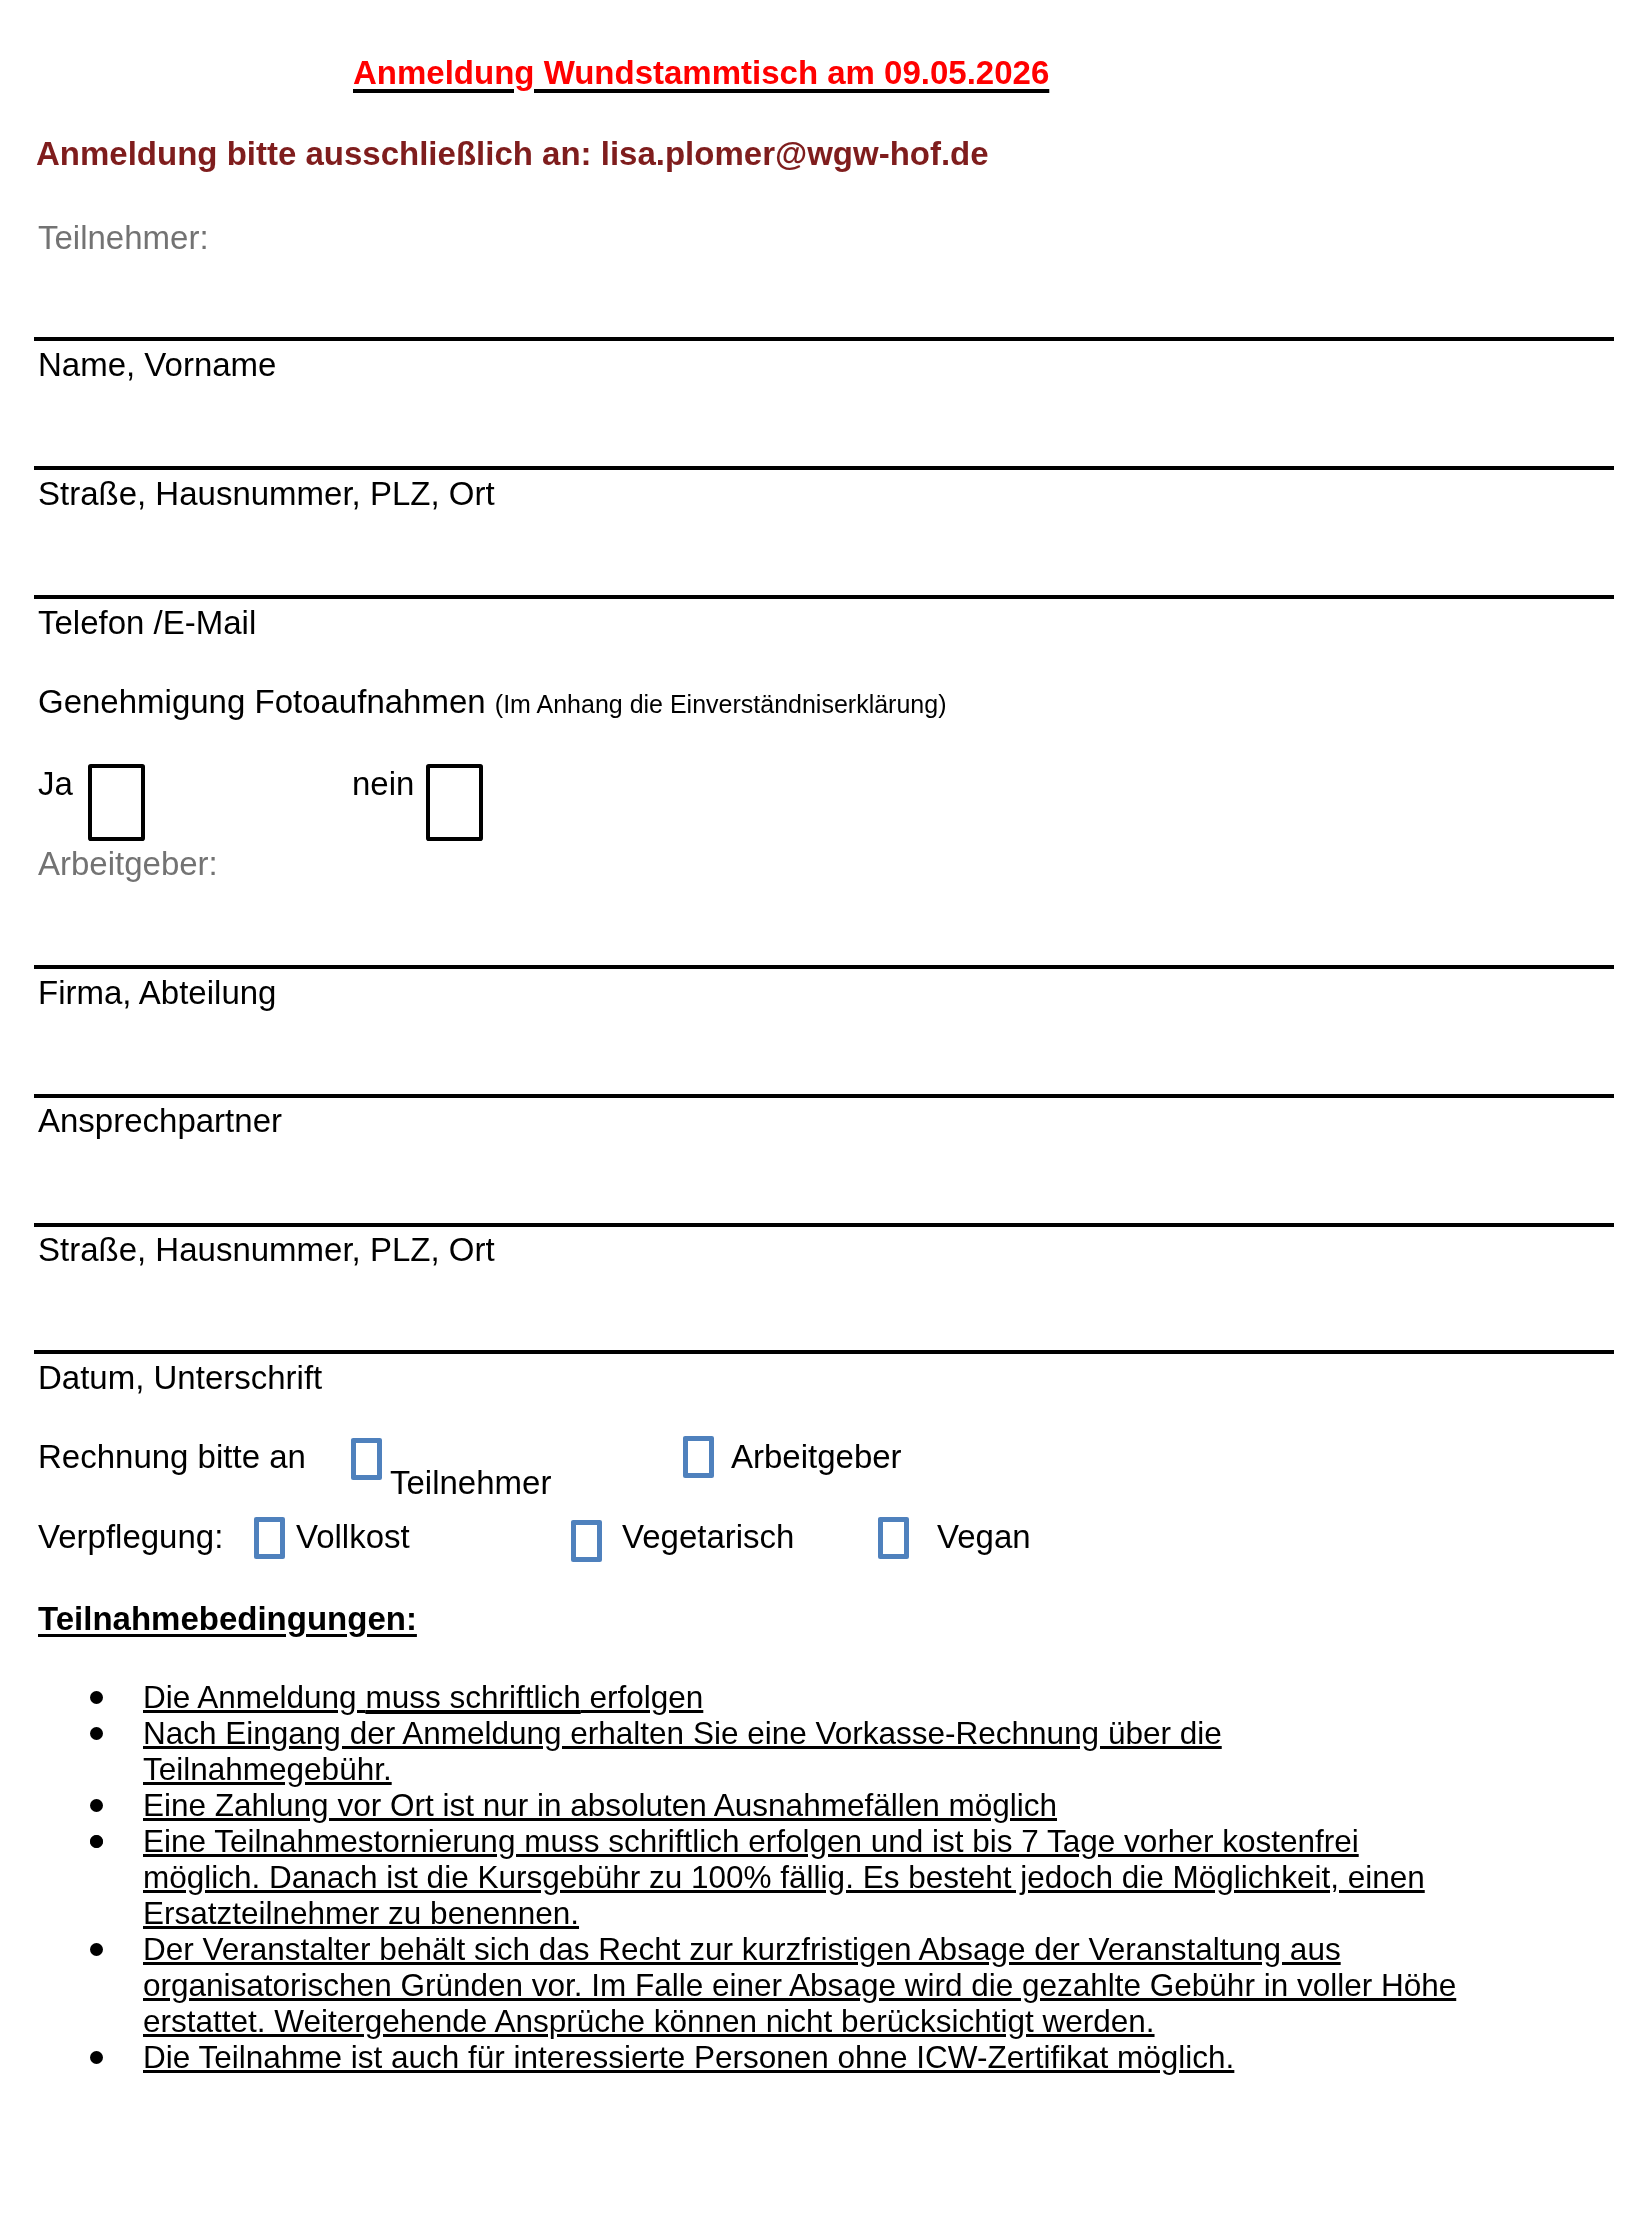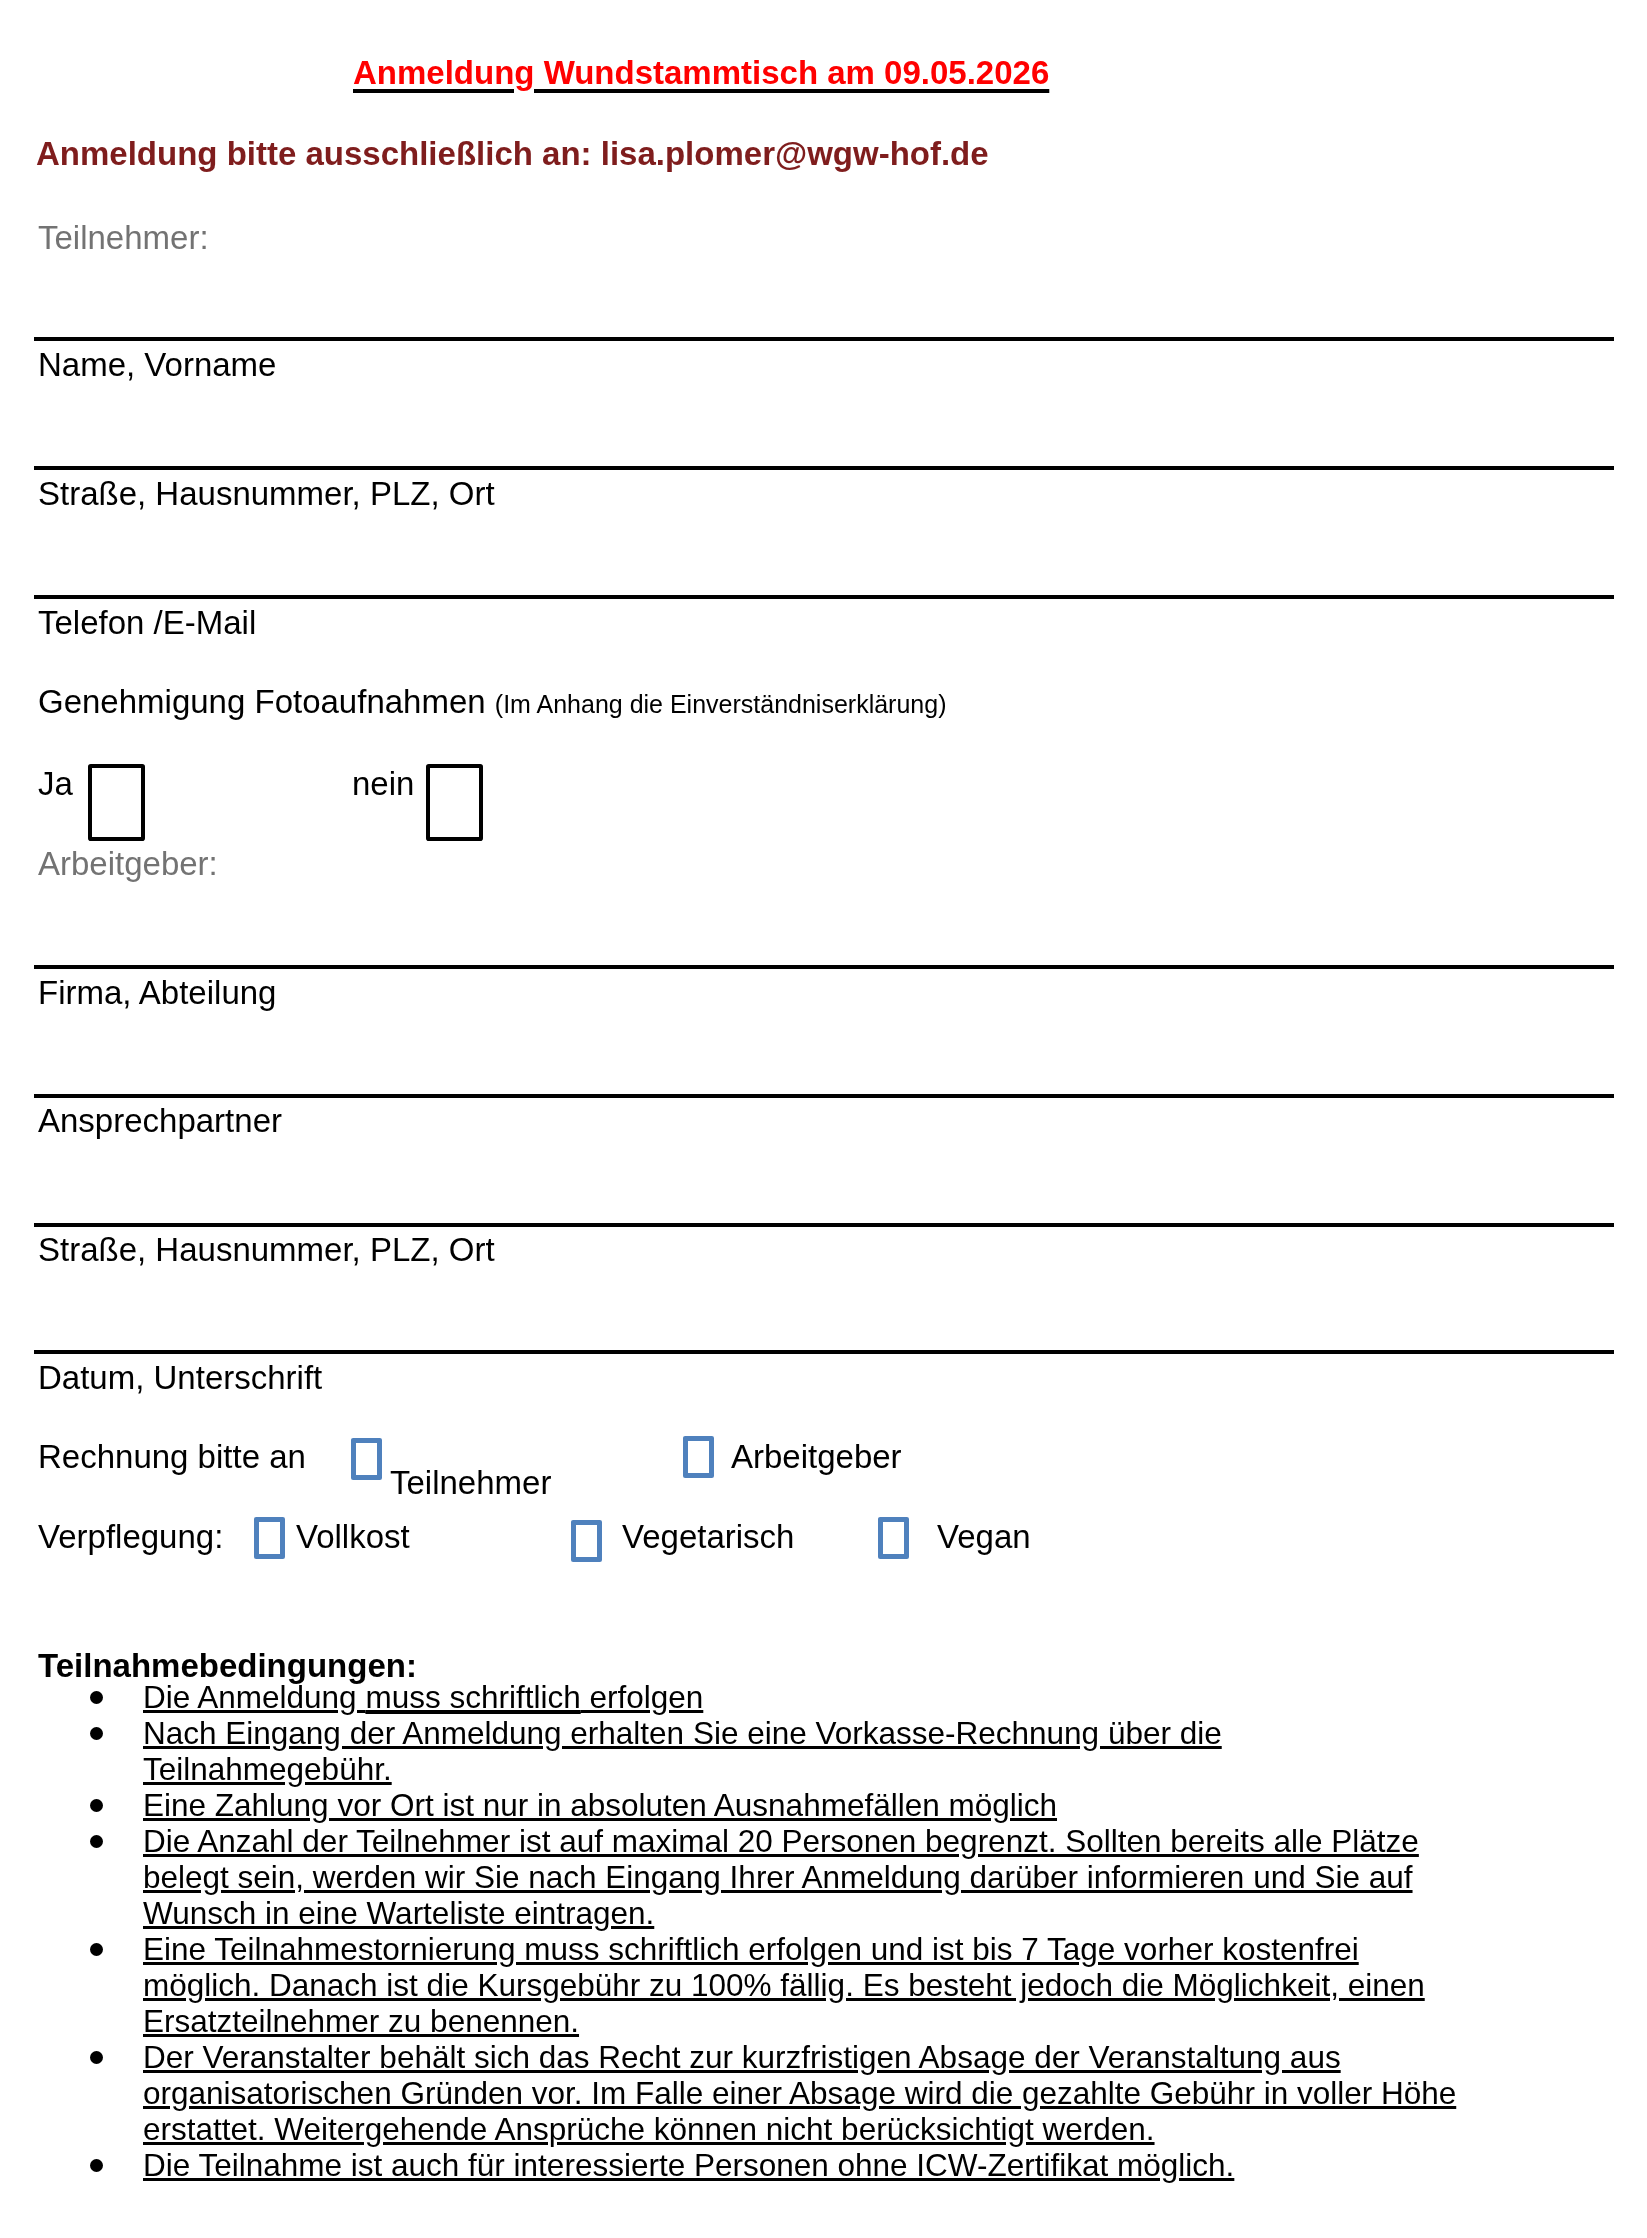--- a/index.html
+++ b/index.html
@@ -9,21 +9,21 @@
   .title { left: 353px; top: 56px; font-size: 33px; font-weight: bold; color: #ff0000;
            text-decoration: underline; text-decoration-color: #000; text-decoration-thickness: 3.5px;
            text-underline-offset: 4.9px; }
   .email-note { left: 36px; top: 137px; font-size: 33px; font-weight: bold; color: #7f1d1d; }
   .section { font-size: 33px; color: #737373; left: 38px; }
   .rule { position: absolute; left: 34px; width: 1580px; height: 4.2px; background: #000; }
   .lbl { font-size: 33px; left: 38px; }
   .small { font-size: 25px; }
   .box-black { position: absolute; width: 49px; height: 69px; border: 4.9px solid #000; border-radius: 2.8px; background: #fff; box-sizing: content-box; }
   .box-blue { position: absolute; width: 21px; height: 32px; border: 5.6px solid #4f81bd; border-radius: 2.1px; background: #fff; box-sizing: content-box; }
-  .heading { left: 38px; top: 1602px; font-size: 33px; font-weight: bold; text-decoration-thickness: 2.8px; text-underline-offset: 4.2px; margin-top: 47px; }
+  .heading { left: 38px; top: 1602px; font-size: 33px; font-weight: bold; text-decoration: underline; text-decoration-thickness: 2.8px; text-underline-offset: 4.2px; }
   .conditions { position: absolute; left: 0; top: 1679px; width: 1544px; margin: 0; padding: 0; list-style: none; text-decoration: underline; }
   .conditions li { position: relative; padding-left: 143px; padding-right: 70px; font-size: 31.5px; line-height: 36px; }
   .conditions li .bullet { position: absolute; left: 90px; top: 12px; width: 13.3px; height: 13.3px; border-radius: 50%; background: #000; }
   .u { text-decoration: underline; text-decoration-thickness: 2.1px; text-underline-offset: 3.5px; }
 </style>
 </head>
 <body>
 
 <div class="abs title">Anmeldung Wundstammtisch am 09.05.2026</div>
 <div class="abs email-note">Anmeldung bitte ausschließlich an: lisa.plomer@wgw-hof.de</div>
@@ -88,21 +88,20 @@
   <li>
     <span class="bullet"></span>
     <span>Nach Eingang der Anmeldung erhalten Sie eine Vorkasse-Rechnung über die Teilnahmegebühr.</span>
   </li>
   <li>
     <span class="bullet"></span>
     <span>Eine Zahlung vor Ort ist nur in absoluten Ausnahmefällen möglich</span>
   </li>
   <li>
     <span class="bullet"></span>
-    <span>Die Anzahl der Teilnehmer ist auf maximal 20 Personen begrenzt. Sollten bereits alle Plätze belegt sein, werden wir Sie nach Eingang Ihrer Anmeldung darüber informieren und Sie auf Wunsch in eine Warteliste eintragen.</span>
   </li>
   <li>
     <span class="bullet"></span>
     <span>Eine Teilnahmestornierung muss schriftlich erfolgen und ist bis 7 Tage vorher kostenfrei möglich. Danach ist die Kursgebühr zu 100% fällig. Es besteht jedoch die Möglichkeit, einen Ersatzteilnehmer zu benennen.</span>
   </li>
   <li>
     <span class="bullet"></span>
     <span>Der Veranstalter behält sich das Recht zur kurzfristigen Absage der Veranstaltung aus organisatorischen Gründen vor. Im Falle einer Absage wird die gezahlte Gebühr in voller Höhe erstattet. Weitergehende Ansprüche können nicht berücksichtigt werden.</span>
   </li>
   <li>

